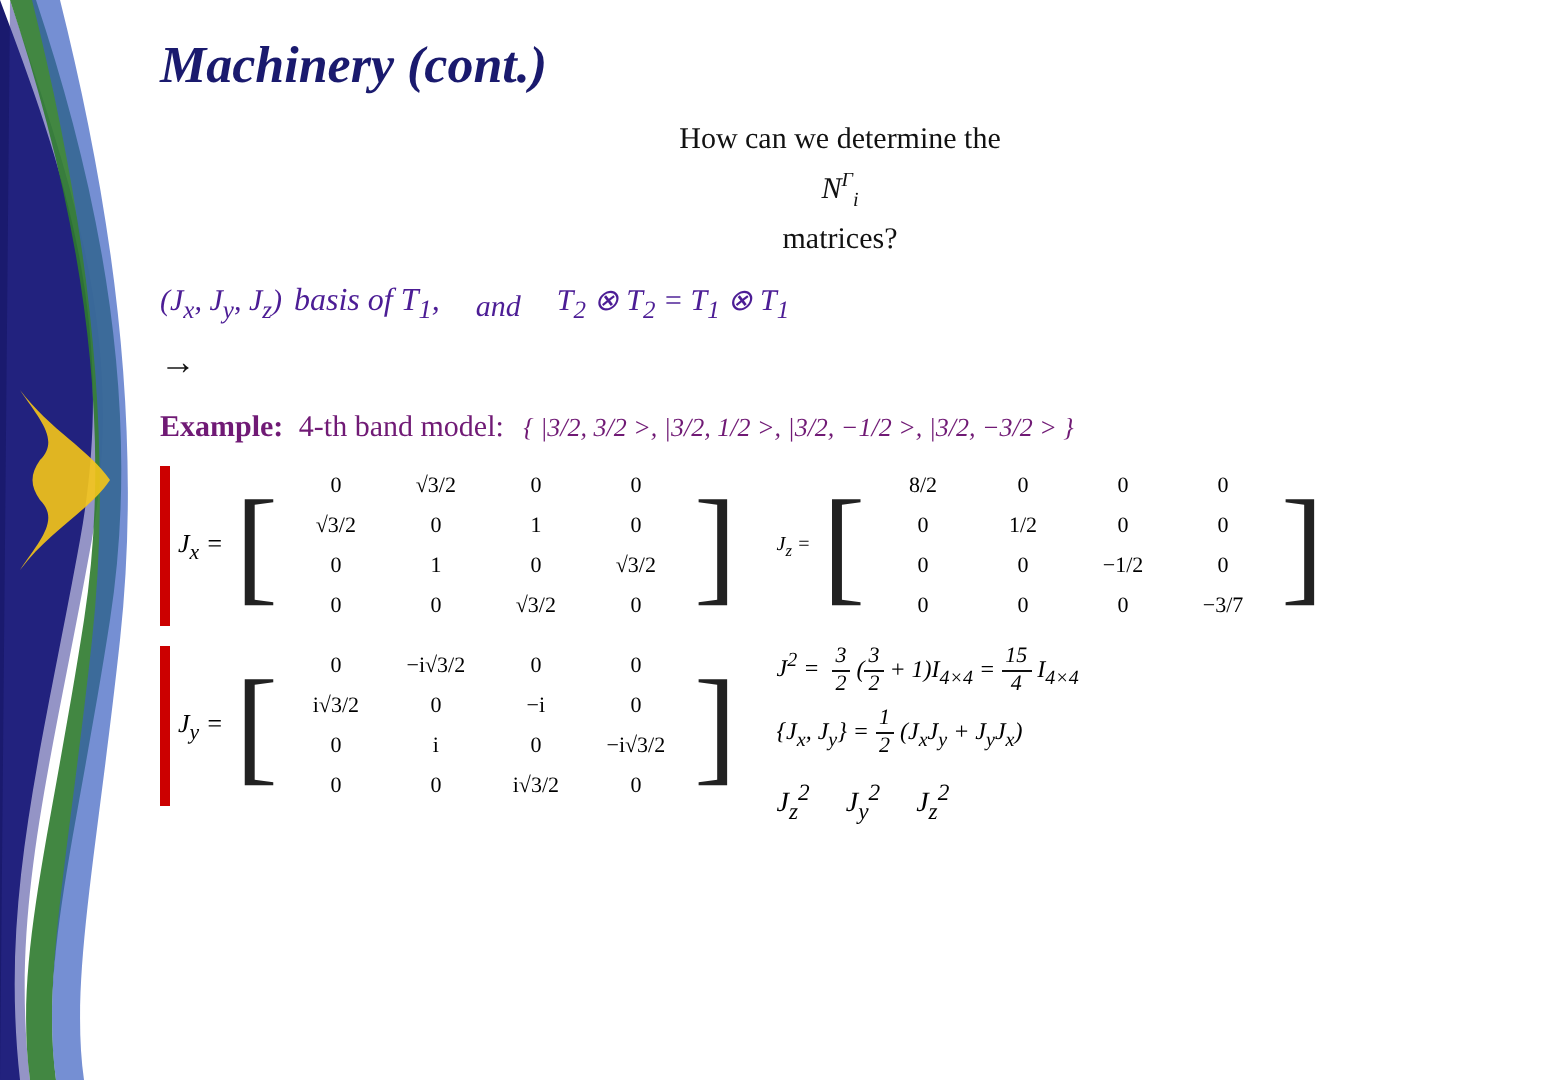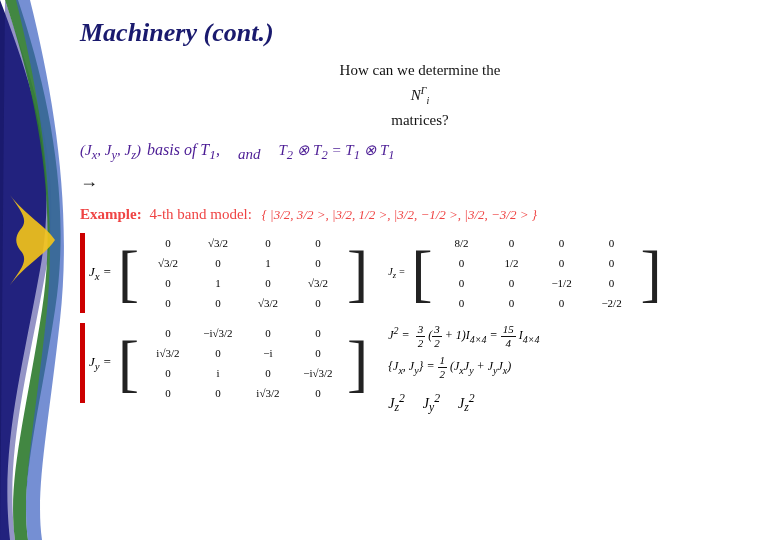--- a/index.html
+++ b/index.html
@@ -54,21 +54,21 @@
       margin-bottom: 14px;
       color: #111;
       display: flex;
       align-items: center;
       gap: 6px;
     }
 
     .example-line {
       font-size: 15px;
       font-weight: bold;
-      color: #ef4444;
+      color: #701a75;
       margin-bottom: 10px;
     }
 
     .matrices-area {
       display: flex;
       gap: 20px;
       align-items: flex-start;
     }
 
     .left-matrices {
@@ -247,21 +247,21 @@
           <span class="cell">1/2</span>
           <span class="cell">0</span>
           <span class="cell">0</span>
           <span class="cell">0</span>
           <span class="cell">0</span>
           <span class="cell">−1/2</span>
           <span class="cell">0</span>
           <span class="cell">0</span>
           <span class="cell">0</span>
           <span class="cell">0</span>
-          <span class="cell">−2/2</span>
+          <span class="cell">−3/7</span>
         </div>
         <span style="font-size:64px; font-weight:100; line-height:0.85; color:#222;">]</span>
       </div>
 
       <div class="formulas-block">
         <div class="formula-row" style="font-size:12px; font-style:italic;">
           <span>J<sup>2</sup> = </span>
           <span style="margin-left:2px;">
             <span class="frac">
                 <span class="num">3</span>

